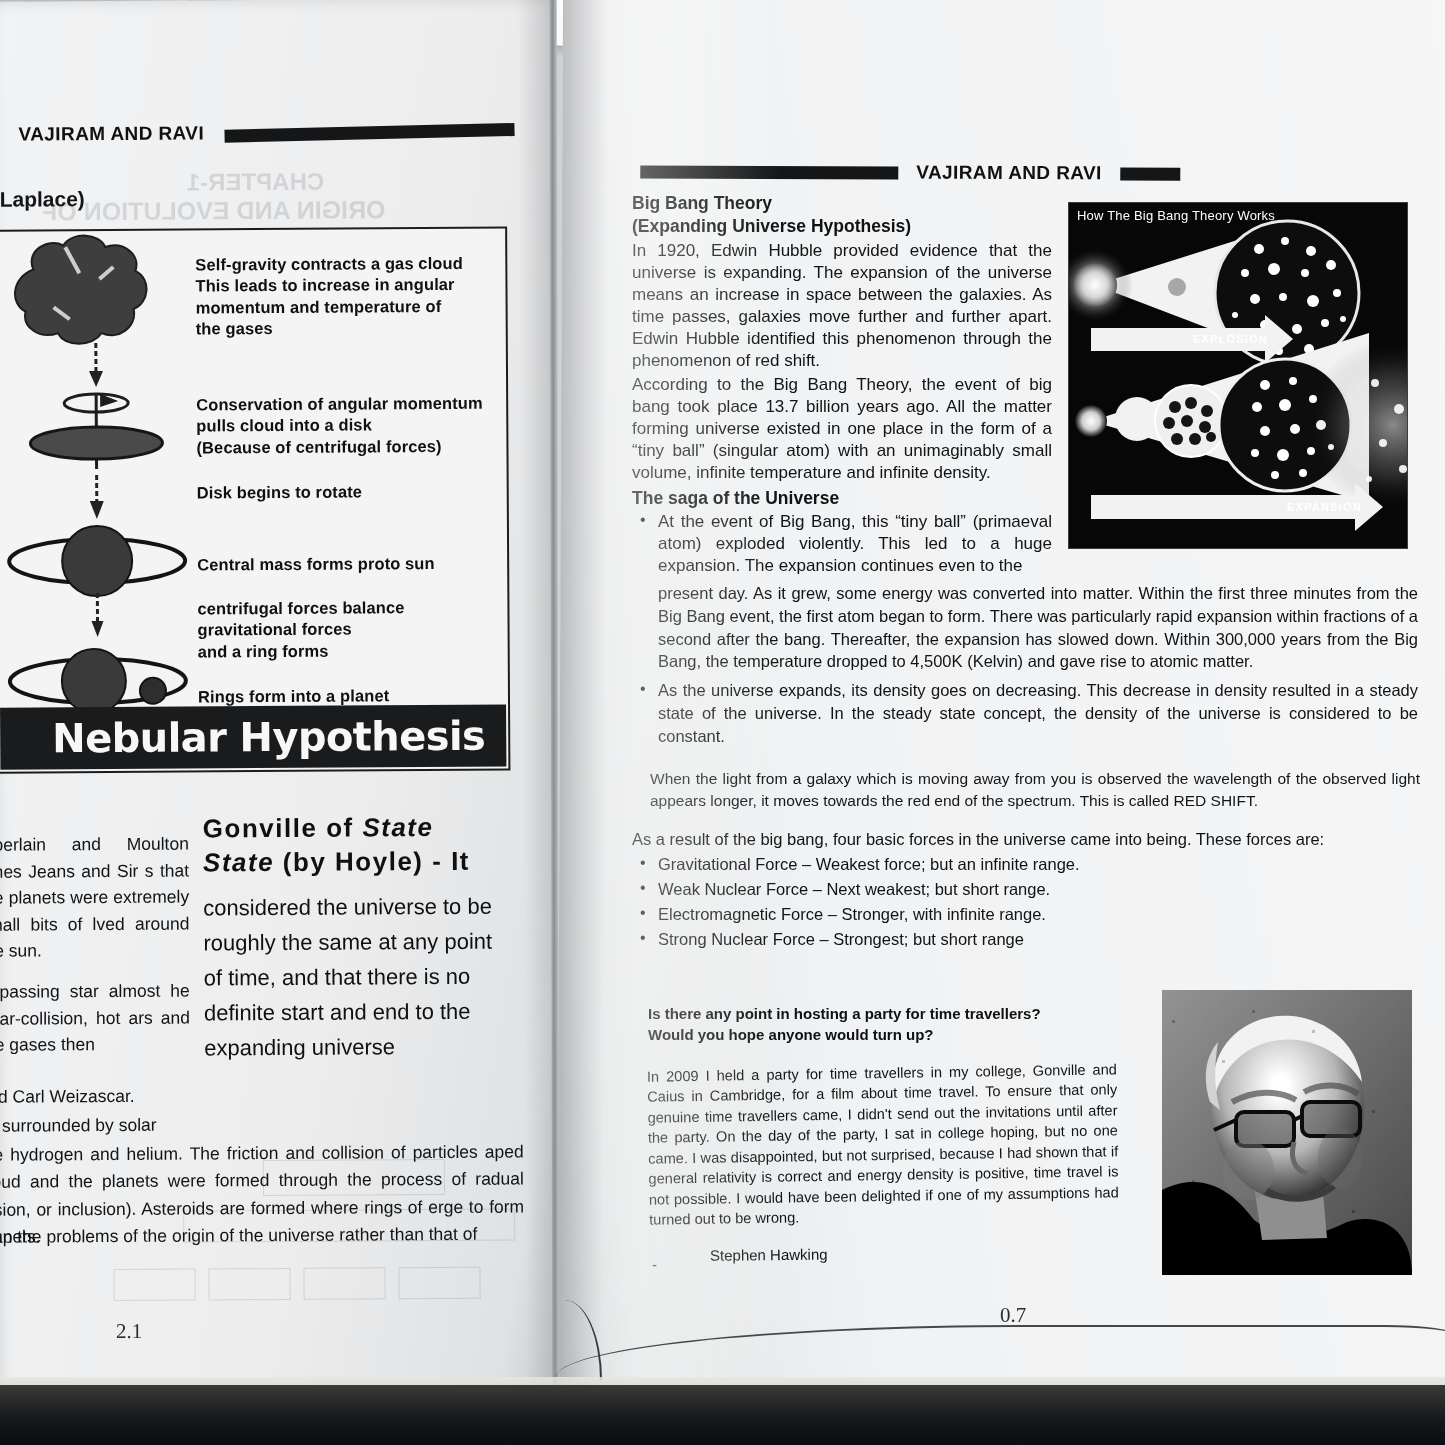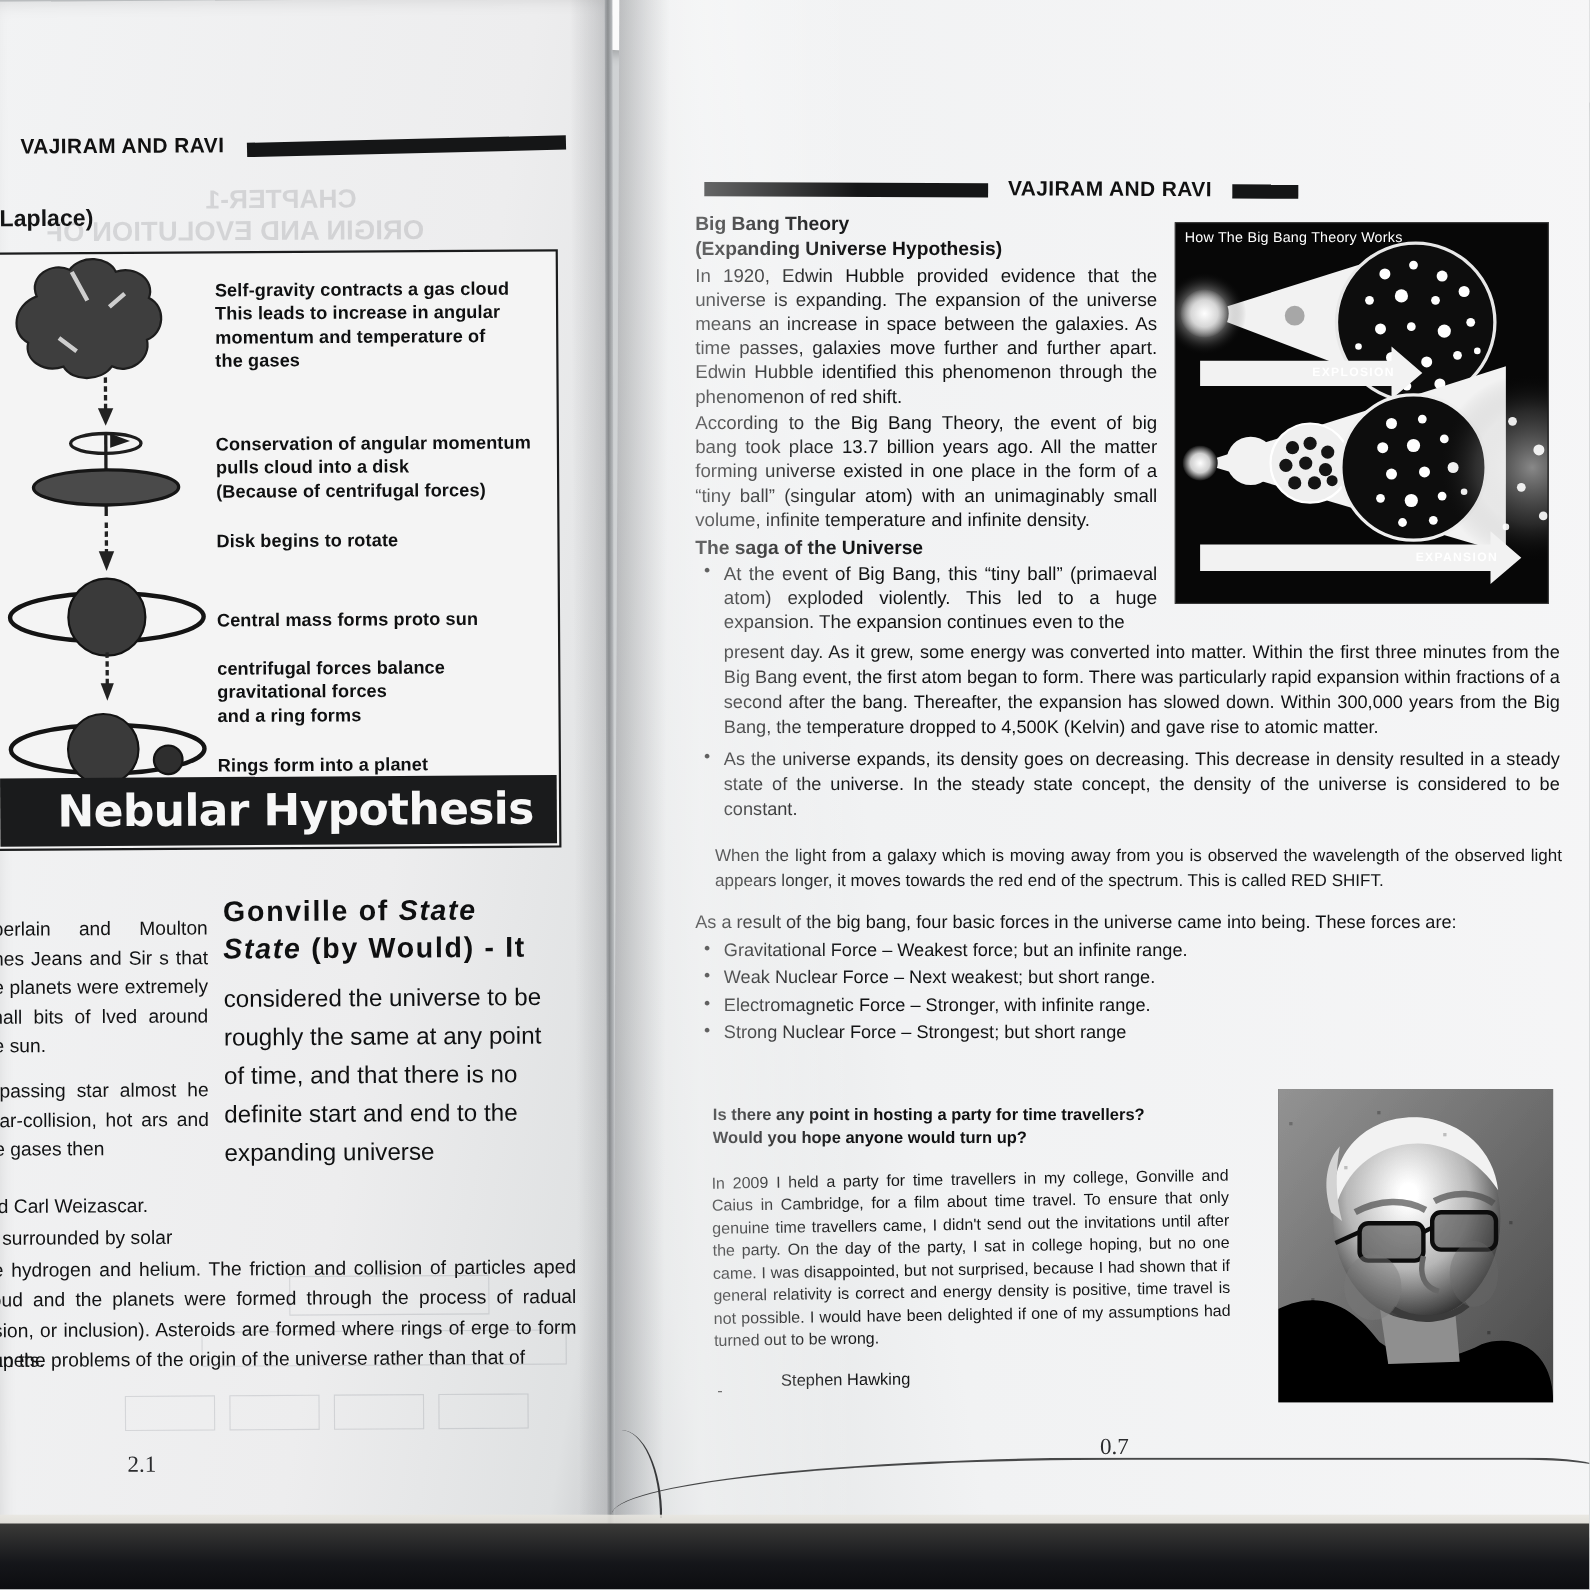--- a/index.html
+++ b/index.html
@@ -257,21 +257,21 @@
     </div>
 
     <div class="lcol-left">
       <p>mberlain and Moulton ames Jeans and Sir s that the planets were extremely small bits of lved around the sun.</p>
       <p>a passing star almost he near-collision, hot ars and the gases then</p>
     </div>
 
     <div class="steady">
       <div style="font-size:26px;letter-spacing:1.5px;line-height:1.30;margin-bottom:10px;">
         <b>Gonville of </b><i>State</i><br>
-        <i>State</i><b> (by Would)</b><b> - It</b>
+        <i>State</i><b> (by Hoyle)</b><b> - It</b>
       </div>
       <div style="font-size:22px;line-height:1.60;">considered the universe to be roughly the same at any point of time, and that there is no definite start and end to the expanding universe</div>
     </div>
 
     <div class="lbottom">
       <p style="margin-bottom:2px;">and Carl Weizascar.</p>
       <p style="margin-bottom:2px;">as surrounded by solar</p>
       <p>the hydrogen and helium. The friction and collision of particles aped cloud and the planets were formed through the process of radual fusion, or inclusion). Asteroids are formed where rings of erge to form planets.</p>
     </div>
     <div class="lq">k up the problems of the origin of the universe rather than that of</div>

